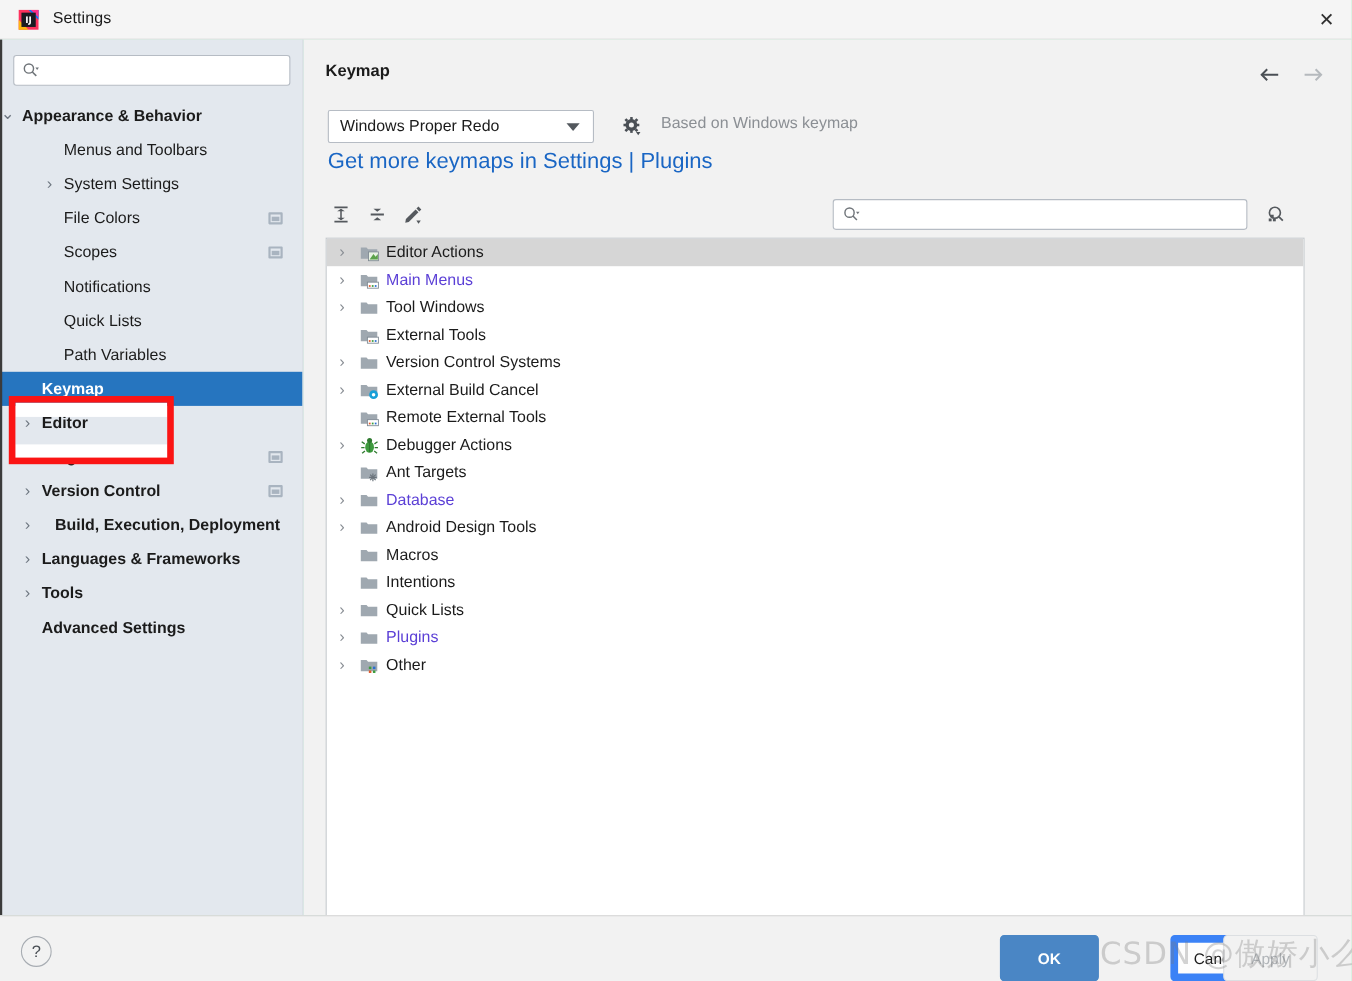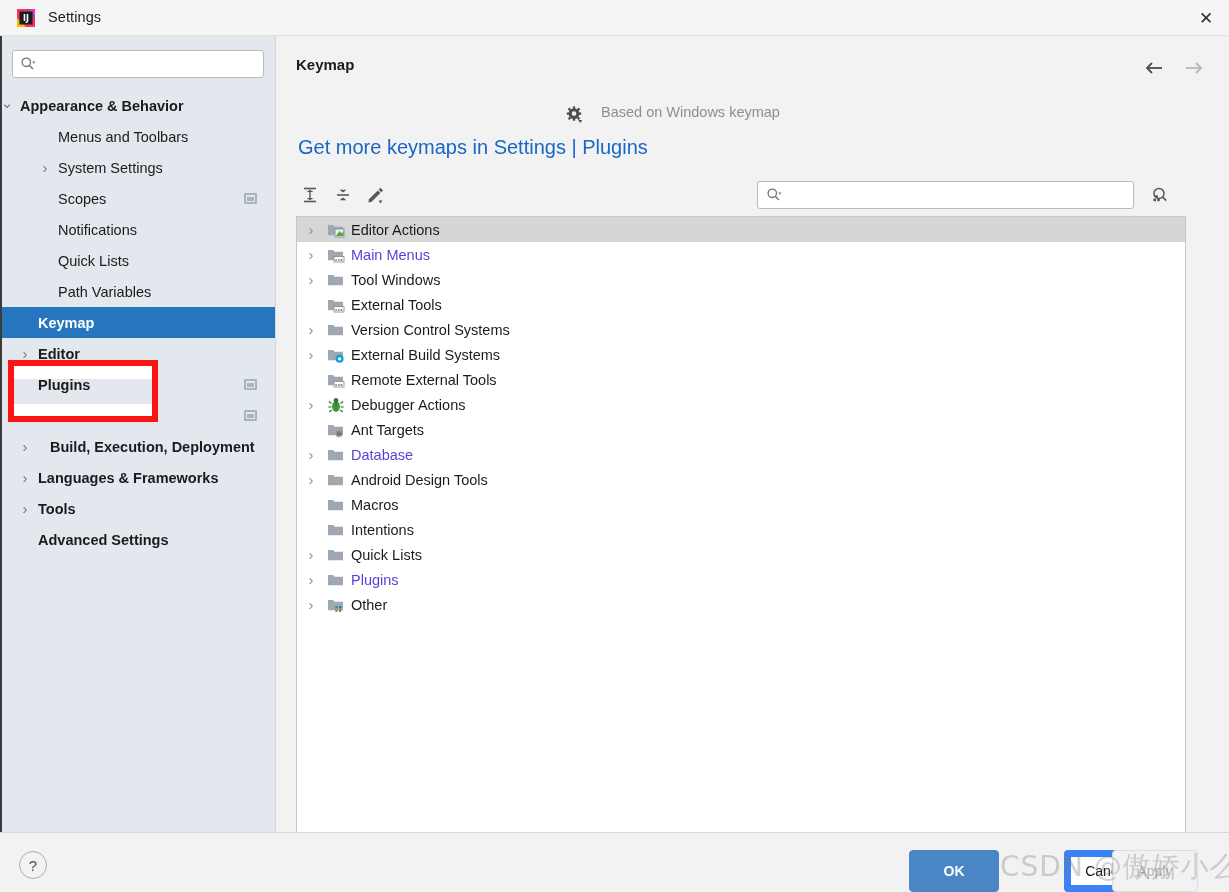--- a/index.html
+++ b/index.html
@@ -405,20 +405,24 @@
           <span class="sb-label" style="margin-left: 20px;">Appearance &amp; Behavior</span>
         </div>
         <div class="sb-row">
           <span class="sb-label" style="margin-left: 58px;">Menus and Toolbars</span>
         </div>
         <div class="sb-row">
           <span class="caret" style="left: 38px; font-size: 15px;">›</span>
           <span class="sb-label" style="margin-left: 58px;">System Settings</span>
         </div>
         <div class="sb-row">
+          <span class="sb-label" style="margin-left: 58px;">File Colors</span>
+          <span class="sb-badge"></span>
+        </div>
+        <div class="sb-row">
           <span class="sb-label" style="margin-left: 58px;">Scopes</span>
           <span class="sb-badge"></span>
         </div>
         <div class="sb-row">
           <span class="sb-label" style="margin-left: 58px;">Notifications</span>
         </div>
         <div class="sb-row">
           <span class="sb-label" style="margin-left: 58px;">Quick Lists</span>
         </div>
         <div class="sb-row">
@@ -475,20 +479,24 @@
         </svg>
       </div>
       <div class="nav-arrow">
         <svg width="20" height="16" viewBox="0 0 20 16">
           <line x1="2" y1="8" x2="17" y2="8" stroke="#b5b9bd" stroke-width="1.8"></line>
           <polyline points="12,3 17,8 12,13" fill="none" stroke="#b5b9bd" stroke-width="1.8"></polyline>
         </svg>
       </div>
     </div>
 
+    <div class="keymap-select">
+      <span class="ks-text">Windows Proper Redo</span>
+      <span class="ks-arrow"></span>
+    </div>
 
     <div class="gear-wrap">
       <svg width="20" height="20" viewBox="0 0 20 20">
         <g fill="#4a4f55">
           <circle cx="9" cy="8.6" r="5.4"></circle>
           <rect x="7.9" y="1.4" width="2.3" height="2.6"></rect>
           <rect x="7.9" y="13.2" width="2.3" height="2.6"></rect>
           <rect x="1.8" y="7.5" width="2.6" height="2.3"></rect>
           <rect x="13.6" y="7.5" width="2.6" height="2.3"></rect>
           <rect x="3.2" y="3" width="2.4" height="2.4" transform="rotate(-45 4.4 4.2)"></rect>
@@ -609,21 +617,21 @@
           </div>
           <div class="tree-row">
             <span class="tree-caret" style="font-size: 15px;">›</span>
             <span class="tree-icon">
               <svg width="18" height="18" viewBox="0 0 18 18">
                 <path d="M1 4 h5.2 l1.4 1.7 h8.4 v8.6 h-15 z" fill="#9fa8b0"></path>
                 <circle cx="12.6" cy="12.8" r="4" fill="#18a0d8"></circle>
                 <circle cx="12.6" cy="12.8" r="1.6" fill="#ffffff"></circle>
               </svg>
             </span>
-            <span class="tree-label">External Build Systems</span>
+            <span class="tree-label">External Build Cancel</span>
           </div>
           <div class="tree-row">
             <span class="tree-caret" style="font-size: 15px;"></span>
             <span class="tree-icon">
               <svg width="18" height="18" viewBox="0 0 18 18">
                 <path d="M1 4 h5.2 l1.4 1.7 h8.4 v8.6 h-15 z" fill="#9fa8b0"></path>
                 <rect x="7" y="10.5" width="10" height="5.5" fill="#ffffff" stroke="#7f8a93" stroke-width="0.8"></rect>
                 <rect x="8.3" y="13.2" width="1.6" height="1.6" fill="#e05a2b"></rect>
                 <rect x="11" y="13.2" width="1.6" height="1.6" fill="#3c9c3c"></rect>
                 <rect x="13.7" y="13.2" width="1.6" height="1.6" fill="#2b6fd0"></rect>

